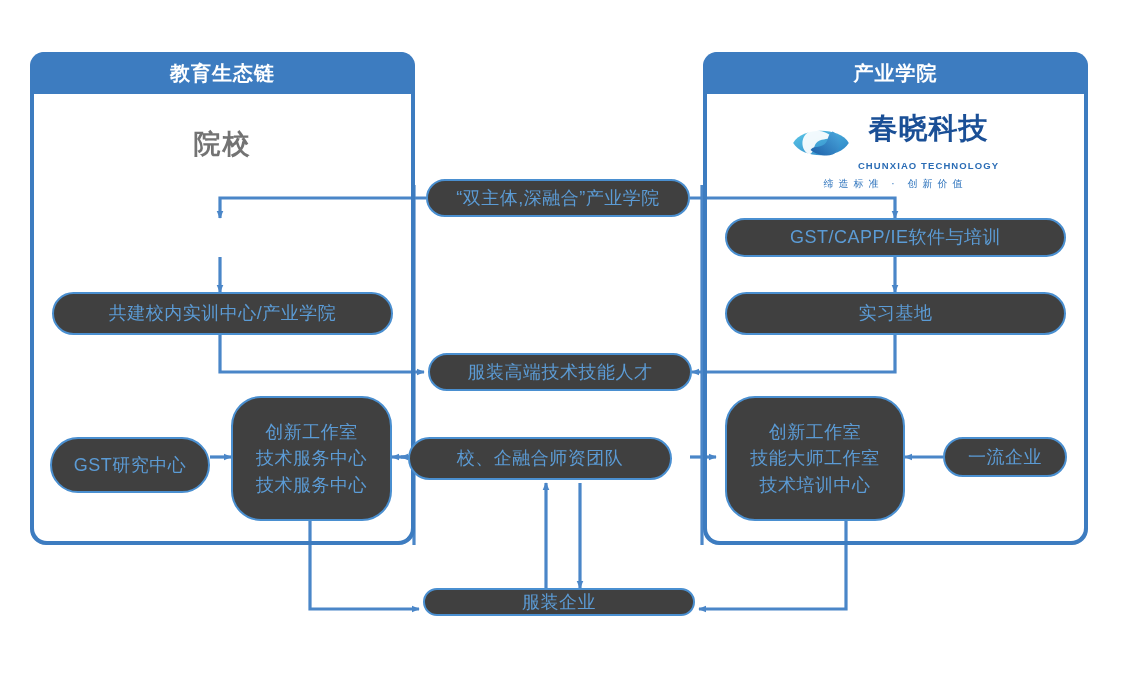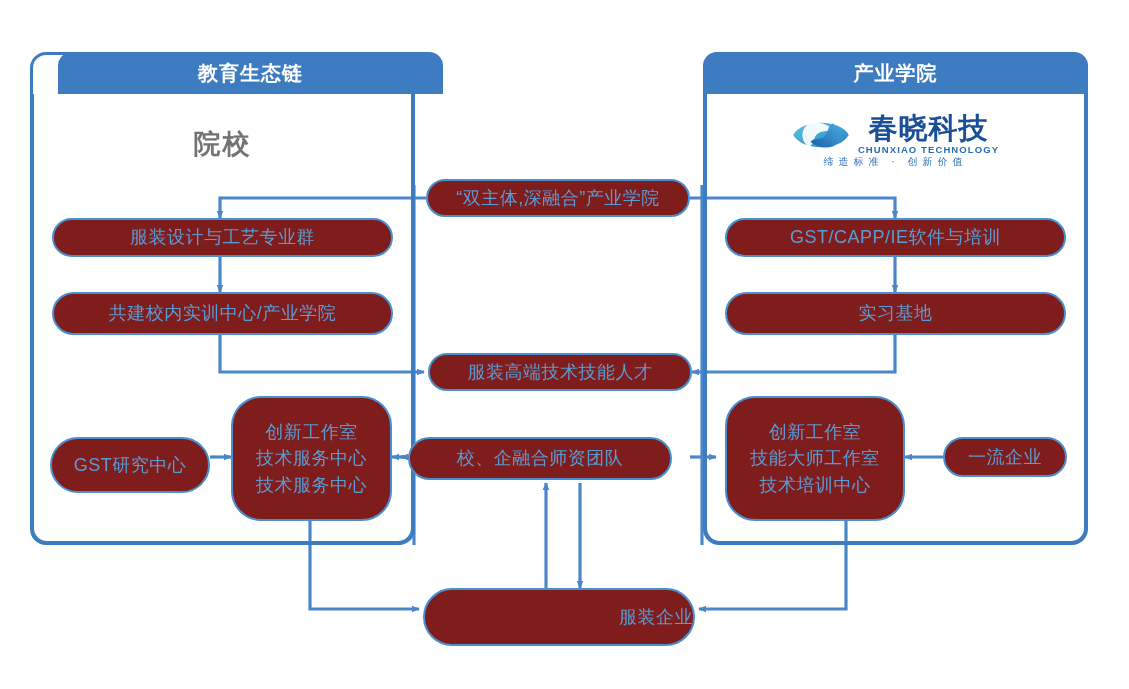--- a/index.html
+++ b/index.html
@@ -51,21 +51,21 @@
     border-top:none;
     border-radius:0 0 15px 15px;
     box-sizing:border-box;
   }
 
   
   .node{
     position:absolute;
     box-sizing:border-box;
     border:2.5px solid #4a8fd0;
-    background:#7f1d1d;
+    background:#404040;
     color:#5b9bd5;
     display:flex;
     flex-direction:column;
     align-items:center;
     justify-content:center;
     text-align:center;
     font-size:18px;
     line-height:1.45;
     letter-spacing:0.5px;
     white-space:nowrap;
@@ -101,26 +101,27 @@
     font-weight:bold;
     color:#1a4f96;
     letter-spacing:1px;
     line-height:1;
   }
   .logo-en{
     font-size:9.5px;
     font-weight:bold;
     color:#2a6cb5;
     letter-spacing:1.1px;
-    margin-top:1px;
+    margin-top:17px;
   }
   .logo-tag{
     font-size:10px;
     color:#2f74bd;
     letter-spacing:5px;
+    margin-top:6px;
     white-space:nowrap;
   }
 </style>
 </head>
 <body>
 
 <div id="stage">
 
   <svg id="wires" viewBox="0 0 1129 689" xmlns="http://www.w3.org/2000/svg">
     <defs>
@@ -159,33 +160,30 @@
 
       <path d="M580,483 L580,588" marker-end="url(#ar)"></path>
 
       <path d="M310,521 L310,609 L419,609" marker-end="url(#ar)"></path>
 
       <path d="M846,521 L846,609 L699,609" marker-end="url(#ar)"></path>
     </g>
   </svg>
 
   <div class="panel" style="left:30px;top:52px;width:385px;height:493px;">
-    <div class="panel-head" style="width:385px;margin-left:28px;">
+    <div class="panel-head" style="width:385px;">
       <span>教育生态链</span>
     </div>
     <div class="panel-body"></div>
   </div>
 
   <div class="title" style="left:30px;top:126px;width:385px;">
     <span>院校</span>
   </div>
 
-  <div class="node pill" style="left:52px;top:218px;width:341px;height:39px;">
-    <span class="ln">服装设计与工艺专业群</span>
-  </div>
 
   <div class="node pill" style="left:52px;top:292px;width:341px;height:43px;">
     <span class="ln">共建校内实训中心/产业学院</span>
   </div>
 
   <div class="node pill" style="left:50px;top:437px;width:160px;height:56px;">
     <span class="ln">GST研究中心</span>
   </div>
 
   <div class="node rrect" style="left:231px;top:396px;width:161px;height:125px;">
@@ -249,17 +247,17 @@
   </div>
 
   <div class="node pill" style="left:428px;top:353px;width:264px;height:38px;">
     <span class="ln">服装高端技术技能人才</span>
   </div>
 
   <div class="node pill" style="left:408px;top:437px;width:264px;height:43px;">
     <span class="ln">校、企融合师资团队</span>
   </div>
 
-  <div class="node pill" style="left:423px;top:588px;width:272px;height:58px;align-items:flex-end;">
+  <div class="node pill" style="left:423px;top:588px;width:272px;height:28px;">
     <span class="ln">服装企业</span>
   </div>
 
 </div>
 
 </body></html>

